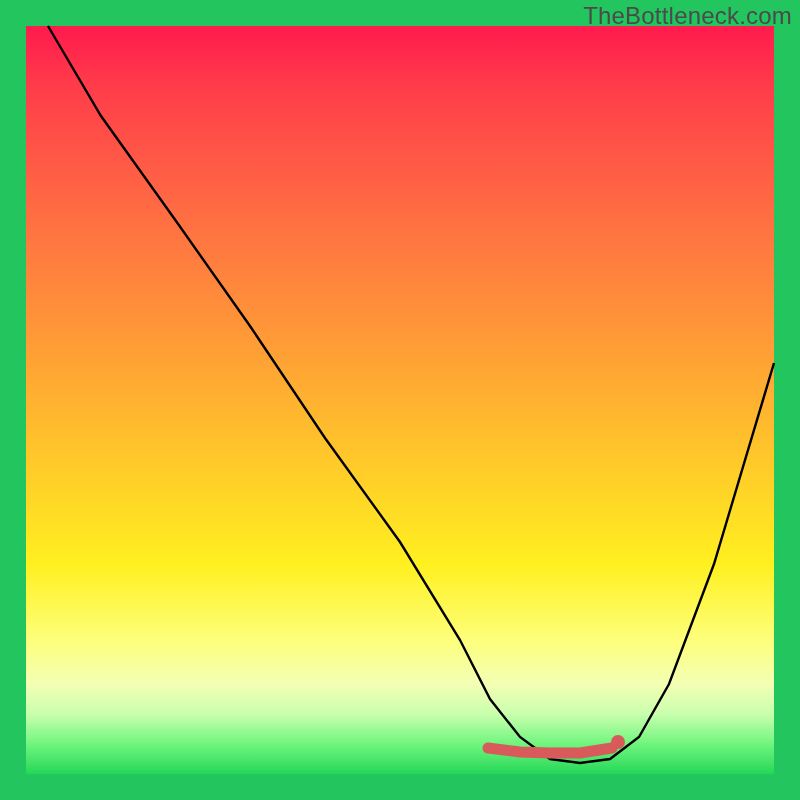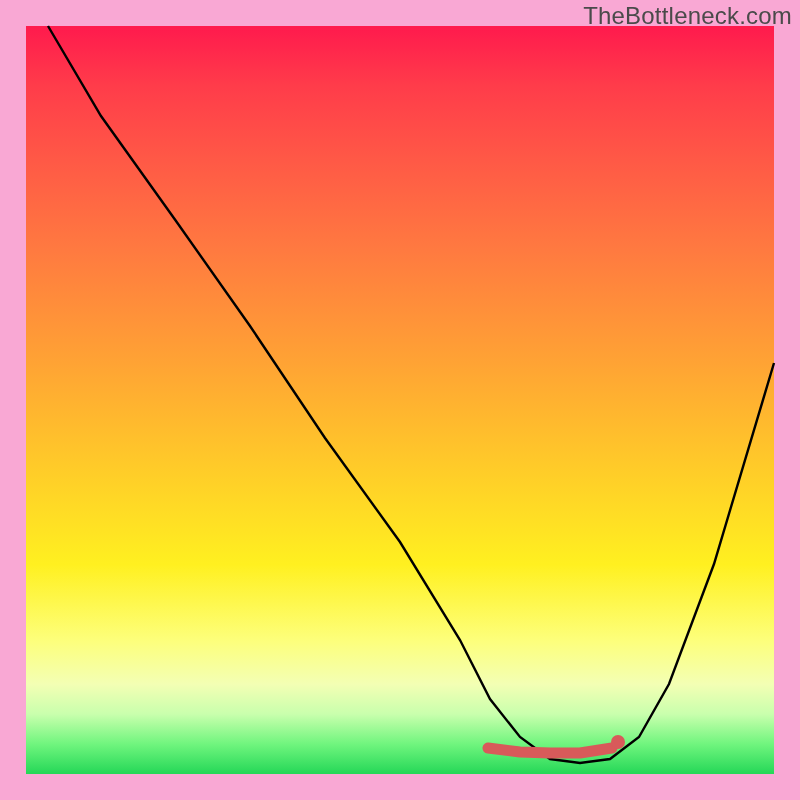--- a/index.html
+++ b/index.html
@@ -10,21 +10,21 @@
     background: #000;
     overflow: hidden;
     font-family: Arial, Helvetica, sans-serif;
   }
   .frame {
     position: absolute;
     left: 0;
     top: 0;
     width: 800px;
     height: 800px;
-    background: #f9a8d4;
+    background: #22c55e;
   }
   .plot {
     position: absolute;
     left: 26px;
     top: 26px;
     width: 748px;
     height: 748px;
     
     background: linear-gradient(
       to bottom,

